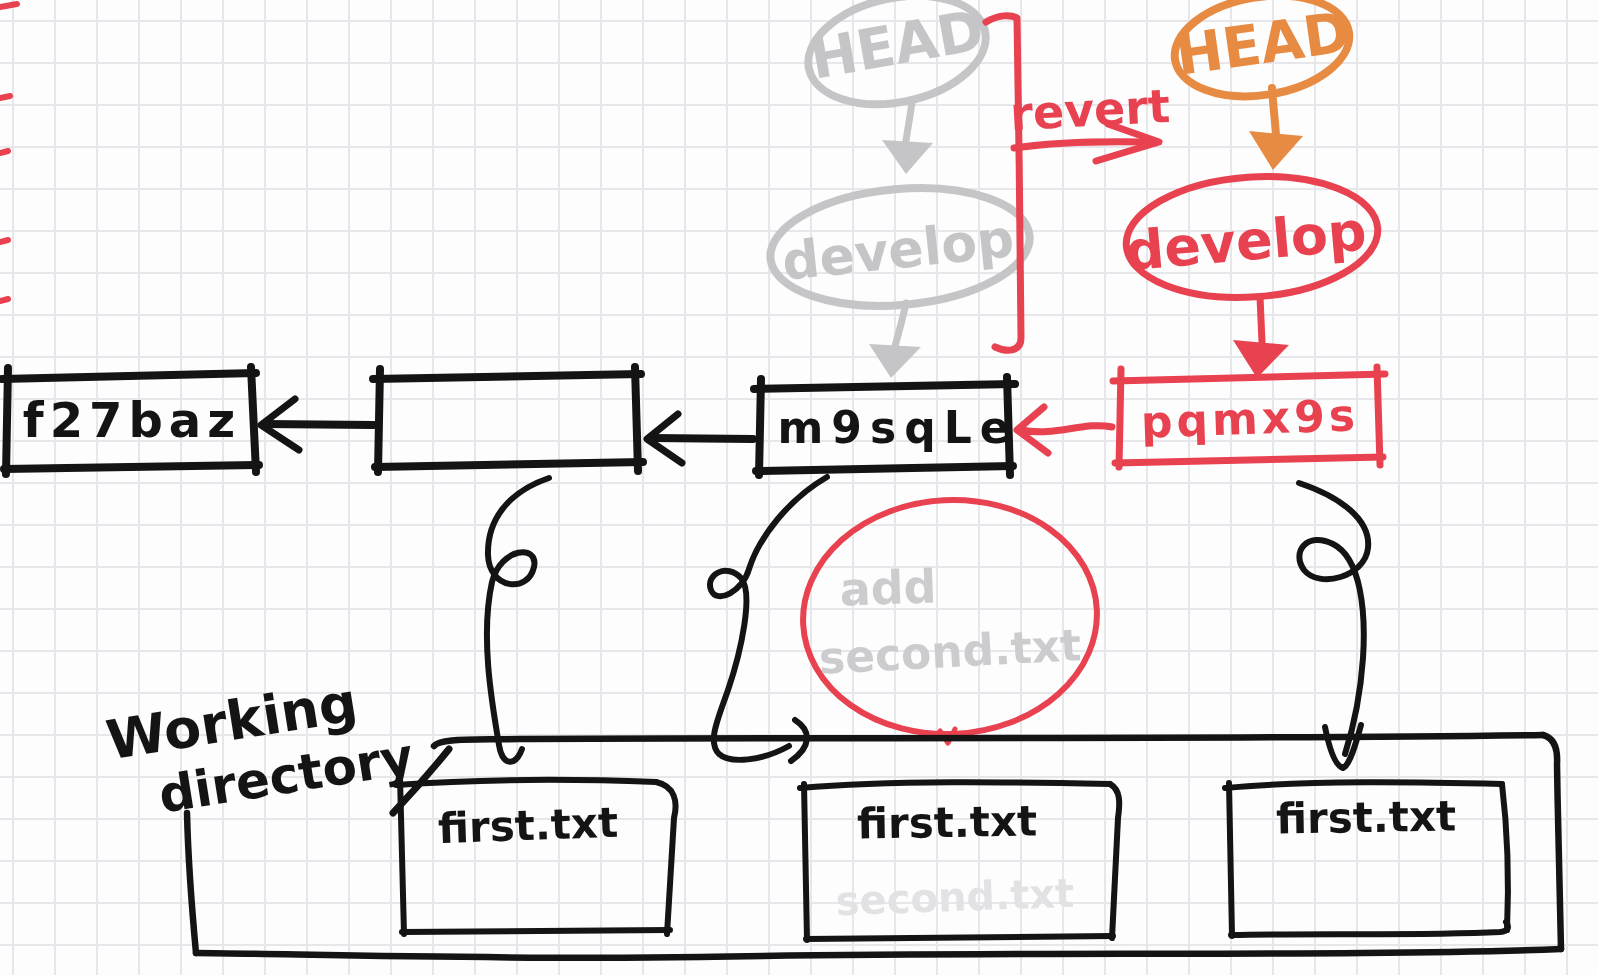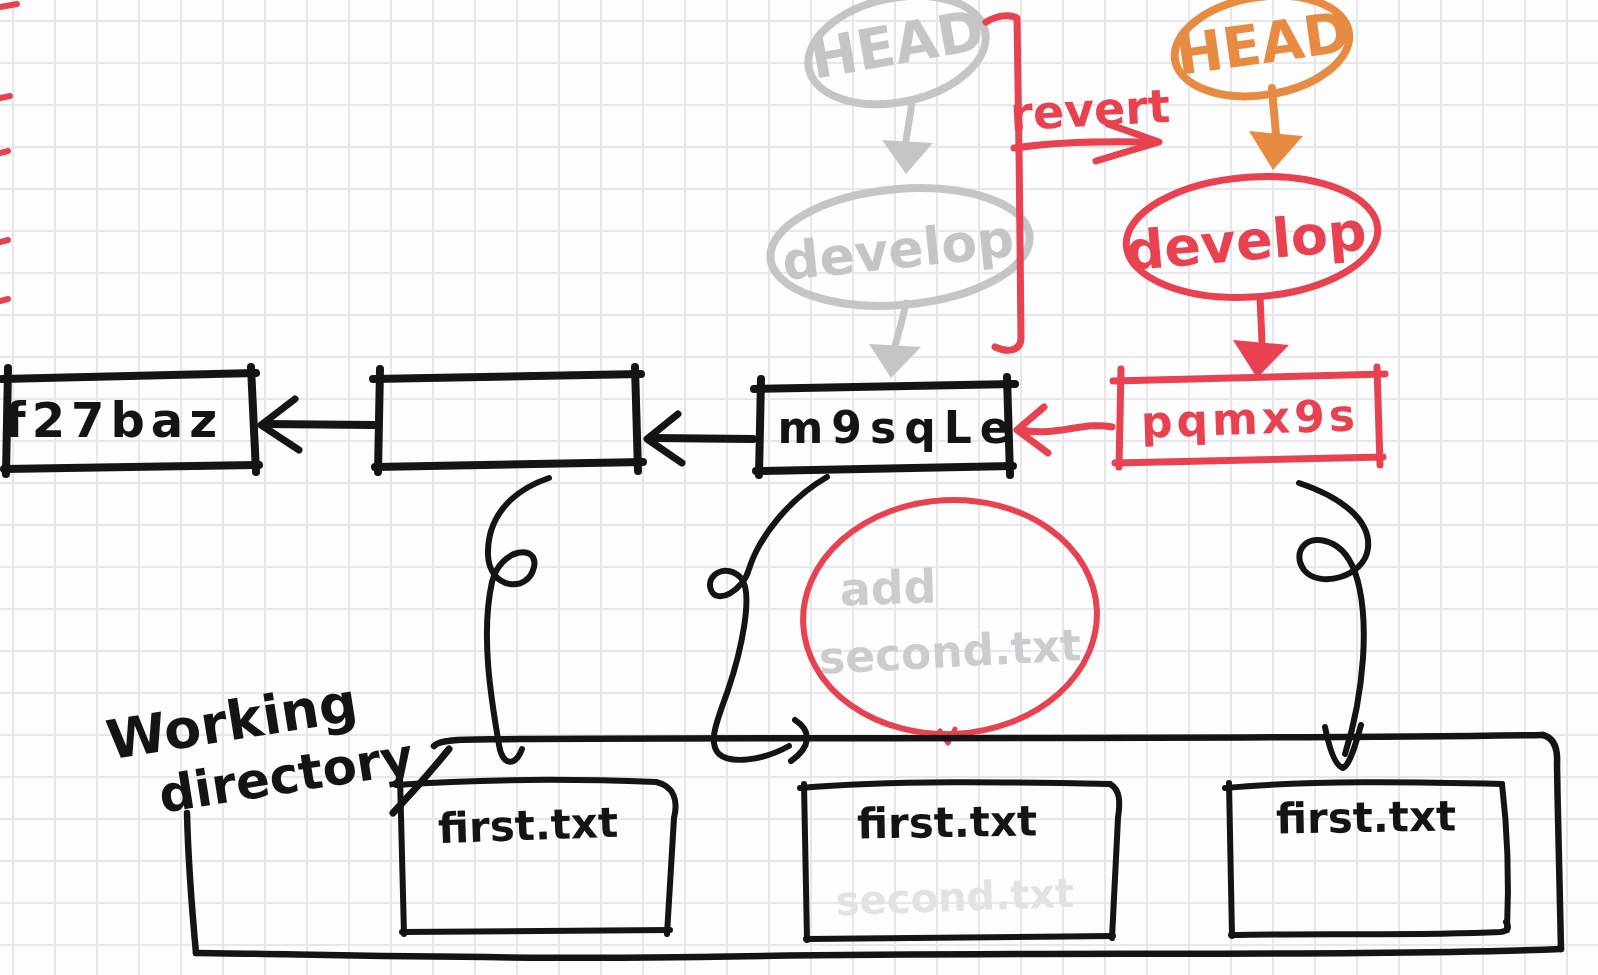--- a/index.html
+++ b/index.html
@@ -143,21 +143,21 @@
   </svg>
 
   <div class="txt t-ghost" style="left:897px; top:45px; font-size:56px; transform:translate(-50%,-50%) rotate(-10deg);">HEAD</div>
   <div class="txt t-ghost" style="left:898px; top:250px; font-size:52px; transform:translate(-50%,-50%) rotate(-6deg);">develop</div>
 
   <div class="txt t-red" style="left:1090px; top:110px; font-size:46px; transform:translate(-50%,-50%) rotate(-3deg);">revert</div>
 
   <div class="txt t-orange" style="left:1263px; top:44px; font-size:56px; transform:translate(-50%,-50%) rotate(-8deg);">HEAD</div>
   <div class="txt t-red" style="left:1246px; top:242px; font-size:54px; transform:translate(-50%,-50%) rotate(-5deg);">develop</div>
 
-  <div class="txt" style="left:114px; top:420px; font-size:48px; letter-spacing:6px;">f27baz</div>
+  <div class="txt" style="left:132px; top:420px; font-size:48px; letter-spacing:6px;">f27baz</div>
   <div class="txt" style="left:884px; top:428px; font-size:44px; letter-spacing:8px;padding-left:27px;">m9sqLe</div>
   <div class="txt t-red" style="left:1250px; top:419px; font-size:44px; letter-spacing:4px; transform:translate(-50%,-50%) rotate(-2deg);">pqmx9s</div>
 
   <div class="txt t-faint" style="left:888px; top:588px; font-size:46px; transform:translate(-50%,-50%) rotate(-2deg);">add</div>
   <div class="txt t-faint" style="left:950px; top:652px; font-size:44px; transform:translate(-50%,-50%) rotate(-3deg);">second.txt</div>
 
   <div class="txt" style="left:232px; top:722px; font-size:54px; transform:translate(-50%,-50%) rotate(-9deg);">Working</div>
   <div class="txt" style="left:286px; top:776px; font-size:50px; transform:translate(-50%,-50%) rotate(-9deg);">directory</div>
 
   <div class="txt" style="left:528px; top:826px; font-size:42px; transform:translate(-50%,-50%) rotate(-2deg);">first.txt</div>

